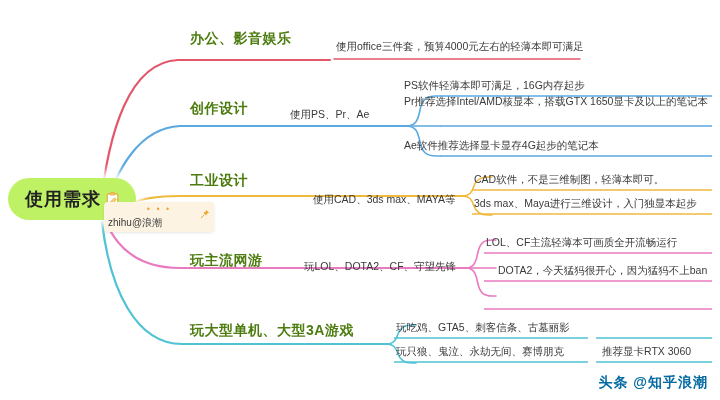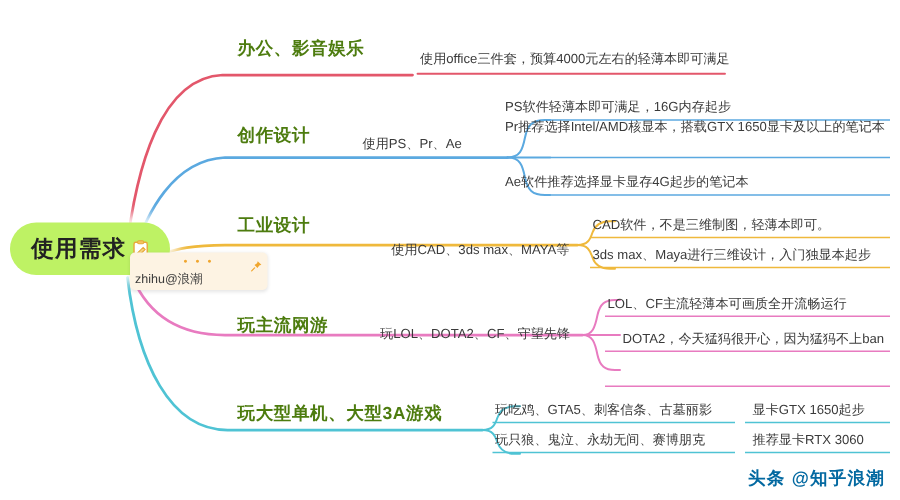--- a/index.html
+++ b/index.html
@@ -211,18 +211,17 @@
   <div class="sublabel" style="left:474px; top:197px;">3ds max、Maya进行三维设计，入门独显本起步</div>
 
   <div class="topic" style="left:190px; top:252px;">玩主流网游</div>
   <div class="sublabel" style="left:304px; top:260px;">玩LOL、DOTA2、CF、守望先锋</div>
   <div class="sublabel" style="left:486px; top:236px;">LOL、CF主流轻薄本可画质全开流畅运行</div>
   <div class="sublabel" style="left:498px; top:264px;">DOTA2，今天猛犸很开心，因为猛犸不上ban</div>
 
   <div class="topic" style="left:190px; top:322px;">玩大型单机、大型3A游戏</div>
   <div class="sublabel" style="left:396px; top:321px;">玩吃鸡、GTA5、刺客信条、古墓丽影</div>
   <div class="sublabel" style="left:396px; top:345px;">玩只狼、鬼泣、永劫无间、赛博朋克</div>
-  <div class="sublabel" style="left:602px; top:321px;">显卡GTX 1650起步</div>
   <div class="sublabel" style="left:602px; top:345px;">推荐显卡RTX 3060</div>
 
   <div class="watermark">头条 @知乎浪潮</div>
 
 </div>
 
 </body></html>

